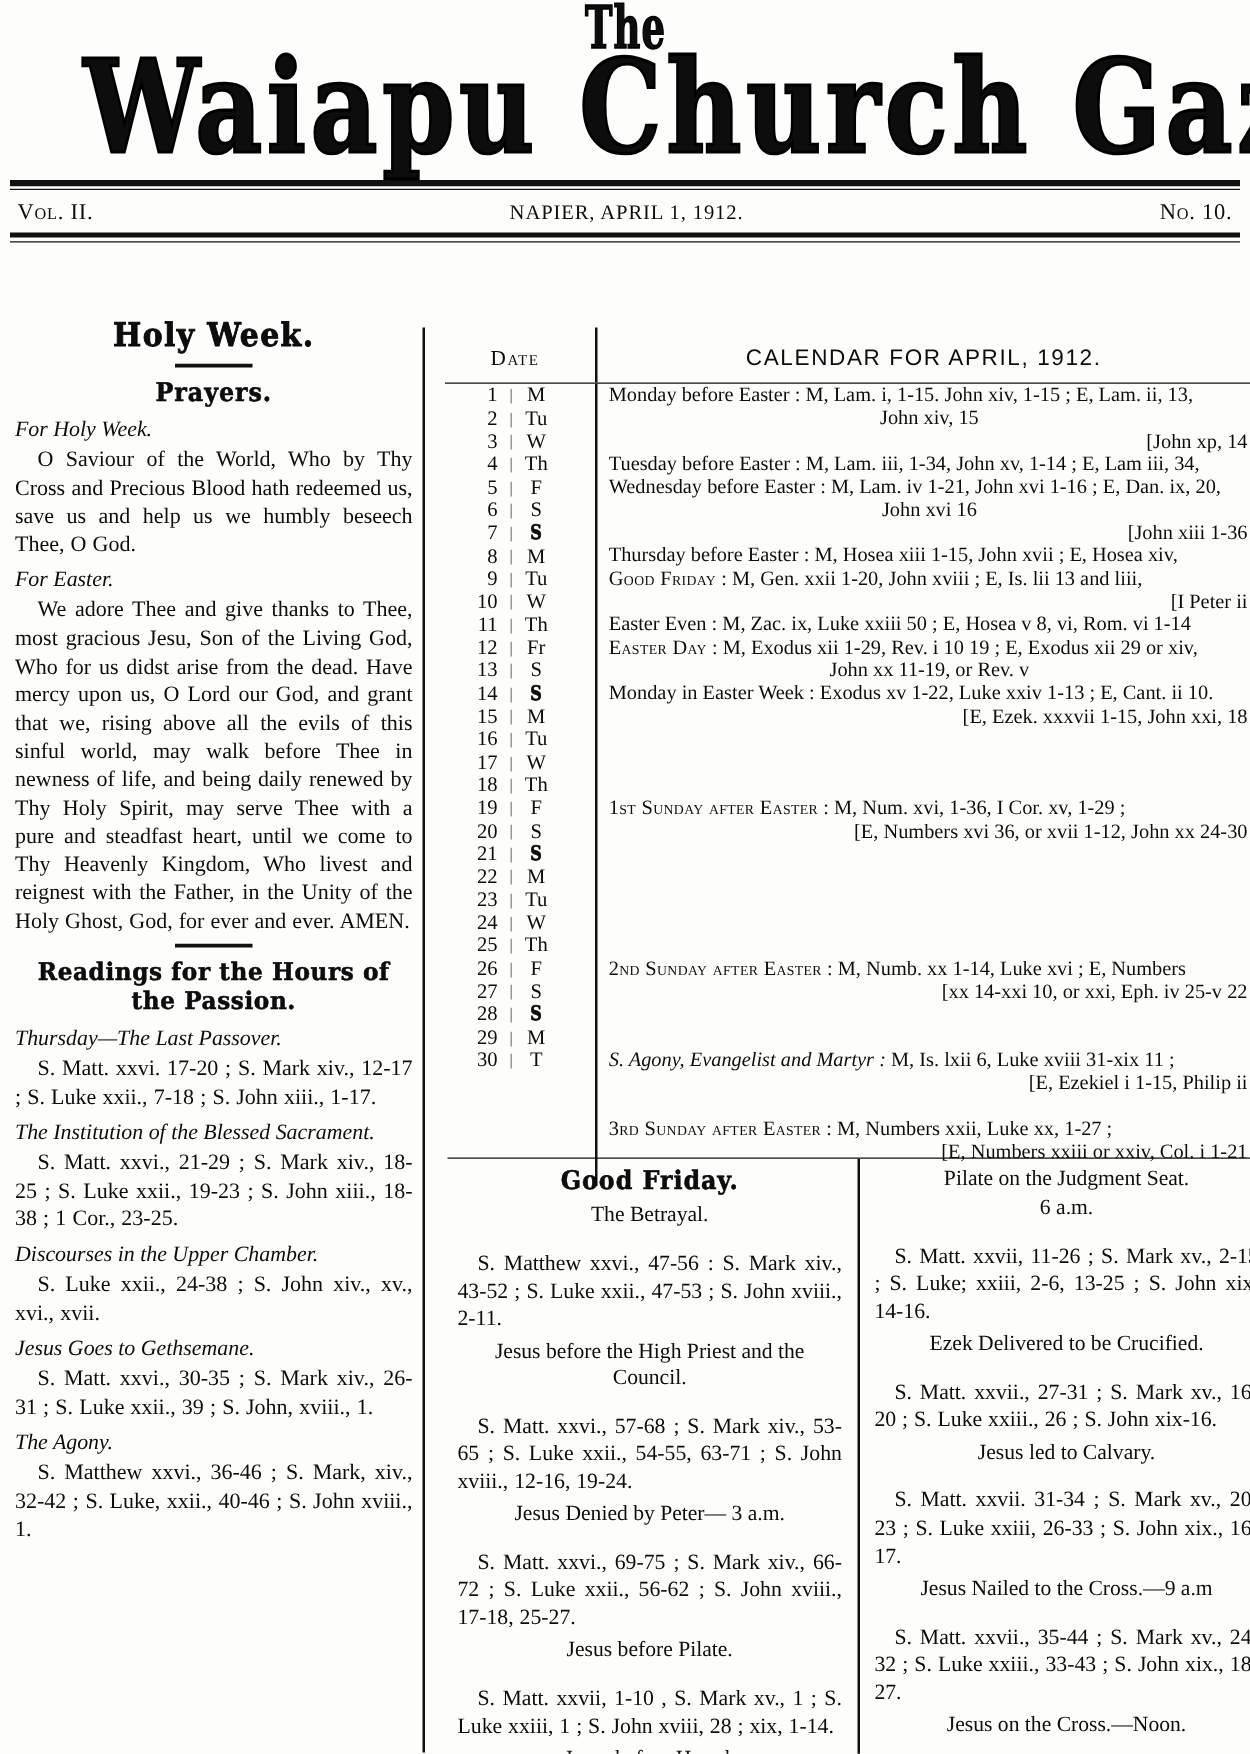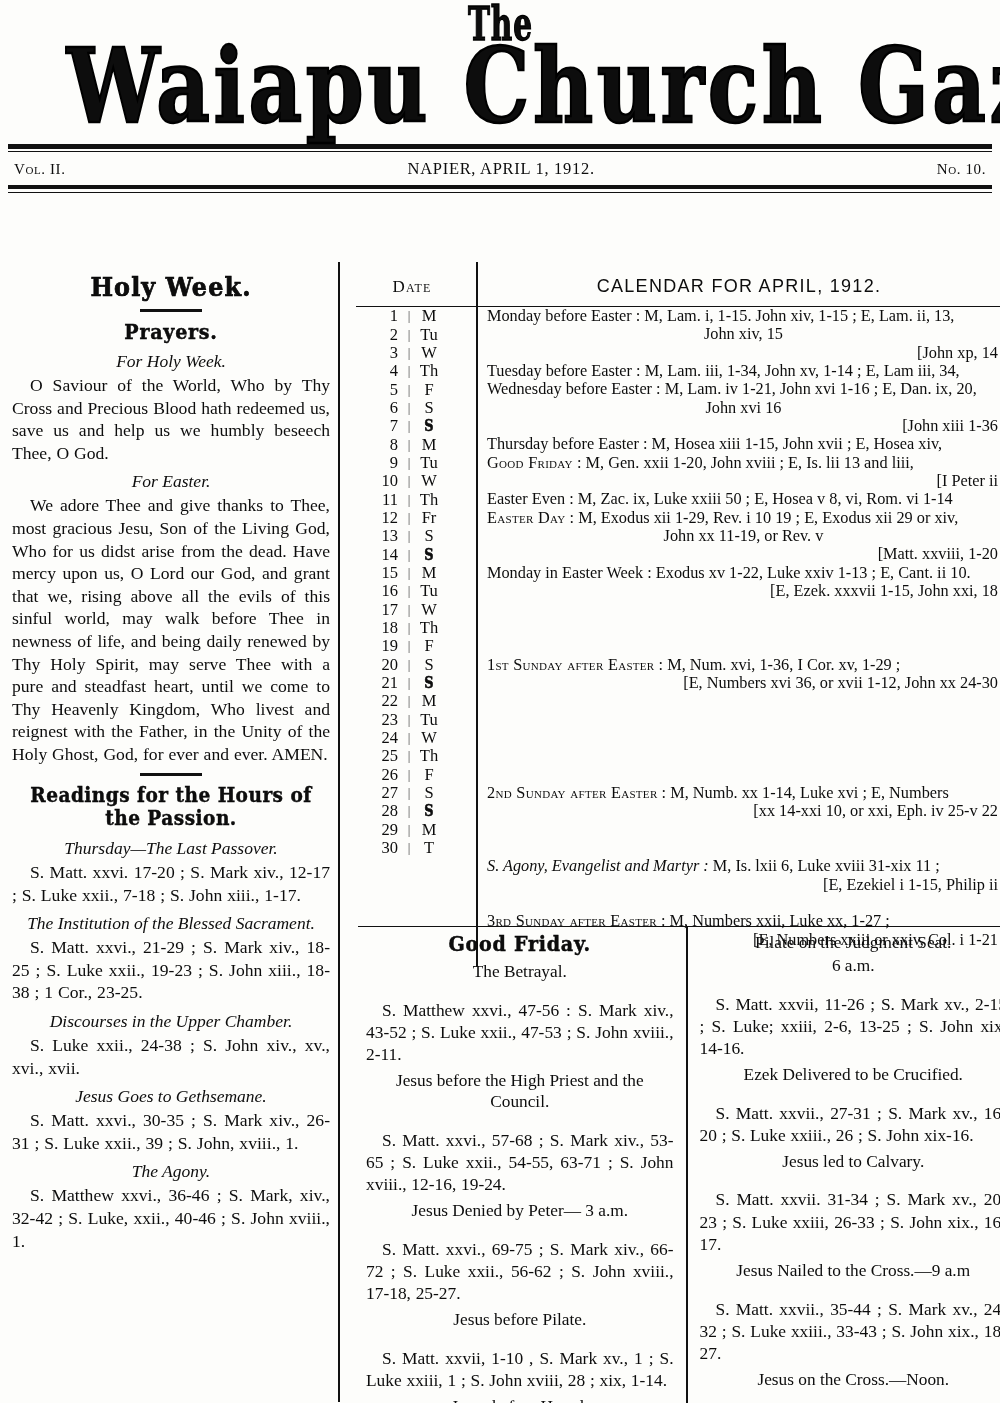--- a/index.html
+++ b/index.html
@@ -42,21 +42,21 @@
   .rule-thin{border:0;border-top:1.5px solid #111;margin:0 8px 0 8px;}
 
   .volbar{
     display:flex;justify-content:space-between;align-items:baseline;
     padding:7px 14px 6px 14px;
     font-size:16.5px;
     font-variant:small-caps;
     letter-spacing:0.6px;
   }
   .volbar .center{font-variant:normal;text-transform:uppercase;font-size:16.5px;letter-spacing:0.7px;}
-  .volbar .side{font-size:15px;}
+  .volbar .side{font-size:18px;}
 
   .rule-dbl-top{border:0;border-top:4px solid #111;margin:0 8px 0 8px;}
   .rule-dbl-bot{border:0;border-top:1.5px solid #111;margin:2.5px 8px 0 8px;}
 
   
   .black-h1{
     font-family:"DejaVu Serif", serif;
     font-weight:bold;
     font-size:26px;
     text-align:center;
@@ -81,21 +81,21 @@
     font-size:19.5px;
     text-align:center;
     line-height:1.22;
     letter-spacing:0.5px;
     transform:scaleX(0.95);
     margin:8px 0 4px 0;
     -webkit-text-stroke:0.4px #000;
   }
   .shortrule{width:62px;height:0;border-top:3px solid #111;margin:7px auto 8px auto;}
   .ital-c{
-    font-style:italic;text-align:center;font-size:17.5px;margin:7px 0 2px 0;line-height:1.2;
+    font-style:italic;text-align:left;font-size:17.5px;margin:7px 0 2px 0;line-height:1.2;
   }
   .para{
     text-align:justify;font-size:17.6px;line-height:1.285;margin:1px 0 7px 0;text-indent:18px;
     word-spacing:0.5px;
   }
   .sc{font-variant:small-caps;}
 
   
   .cal-head{display:flex;align-items:flex-end;height:44px;}
   .cal-head .dt{
@@ -132,21 +132,21 @@
 
   
   .bot-rule{border:0;border-top:1.8px solid #111;margin:4px 10px 0 0;}
   .bottom{display:flex;padding:0 10px 0 0;box-sizing:border-box;}
   .bcol{flex:1;min-width:0;padding:0 8px;box-sizing:border-box;}
   .bvline{width:0;border-left:2px solid #111;margin:0 4px;}
   .bpara{text-align:justify;font-size:17.4px;line-height:1.27;margin:16px 0 6px 0;text-indent:16px;word-spacing:0.4px;}
   .bital{text-align:center;font-size:17.3px;margin:6px 0 2px 0;line-height:1.2;}
 
   .bottom-area{position:absolute;left:358px;top:922px;width:667px;}
-  .leftcol-abs{position:absolute;left:12px;top:268px;width:318px;}
+  .leftcol-abs{position:absolute;left:12px;top:250px;width:318px;}
   .calcol-abs{position:absolute;left:348px;top:262px;width:652px;}
   .divider-abs2{position:absolute;left:338px;top:262px;height:1140px;border-left:2px solid #111;}
 </style>
 </head>
 <body>
 
 <div class="page">
 
   <div class="masthead">
     <div class="mh-the">The</div>
@@ -364,21 +364,20 @@
           <div class="erow">Tuesday before Easter : M, Lam. iii, 1-34, John xv, 1-14 ; E, Lam iii, 34,</div>
           <div class="erow">Wednesday before Easter : M, Lam. iv 1-21, John xvi 1-16 ; E, Dan. ix, 20,</div>
           <div class="erow ind">John xvi 16</div>
           <div class="erow rt">[John xiii 1-36</div>
           <div class="erow">Thursday before Easter : M, Hosea xiii 1-15, John xvii ; E, Hosea xiv,</div>
           <div class="erow"><span class="sc">Good Friday</span><span> : M, Gen. xxii 1-20, John xviii ; E, Is. lii 13 and liii,</span></div>
           <div class="erow rt">[I Peter ii</div>
           <div class="erow">Easter Even : M, Zac. ix, Luke xxiii 50 ; E, Hosea v 8, vi, Rom. vi 1-14</div>
           <div class="erow"><span class="sc">Easter Day</span><span> : M, Exodus xii 1-29, Rev. i 10 19 ; E, Exodus xii 29 or xiv,</span></div>
           <div class="erow ind">John xx 11-19, or Rev. v</div>
-          <div class="erow rt">[Matt. xxviii, 1-20</div>
           <div class="erow">Monday in Easter Week : Exodus xv 1-22, Luke xxiv 1-13 ; E, Cant. ii 10.</div>
           <div class="erow rt">[E, Ezek. xxxvii 1-15, John xxi, 18</div>
           <div class="erow blank">&nbsp;</div>
           <div class="erow blank">&nbsp;</div>
           <div class="erow blank">&nbsp;</div>
           <div class="erow"><span class="sc">1st Sunday after Easter</span><span> : M, Num. xvi, 1-36, I Cor. xv, 1-29 ;</span></div>
           <div class="erow rt">[E, Numbers xvi 36, or xvii 1-12, John xx 24-30</div>
           <div class="erow blank">&nbsp;</div>
           <div class="erow blank">&nbsp;</div>
           <div class="erow blank">&nbsp;</div>

